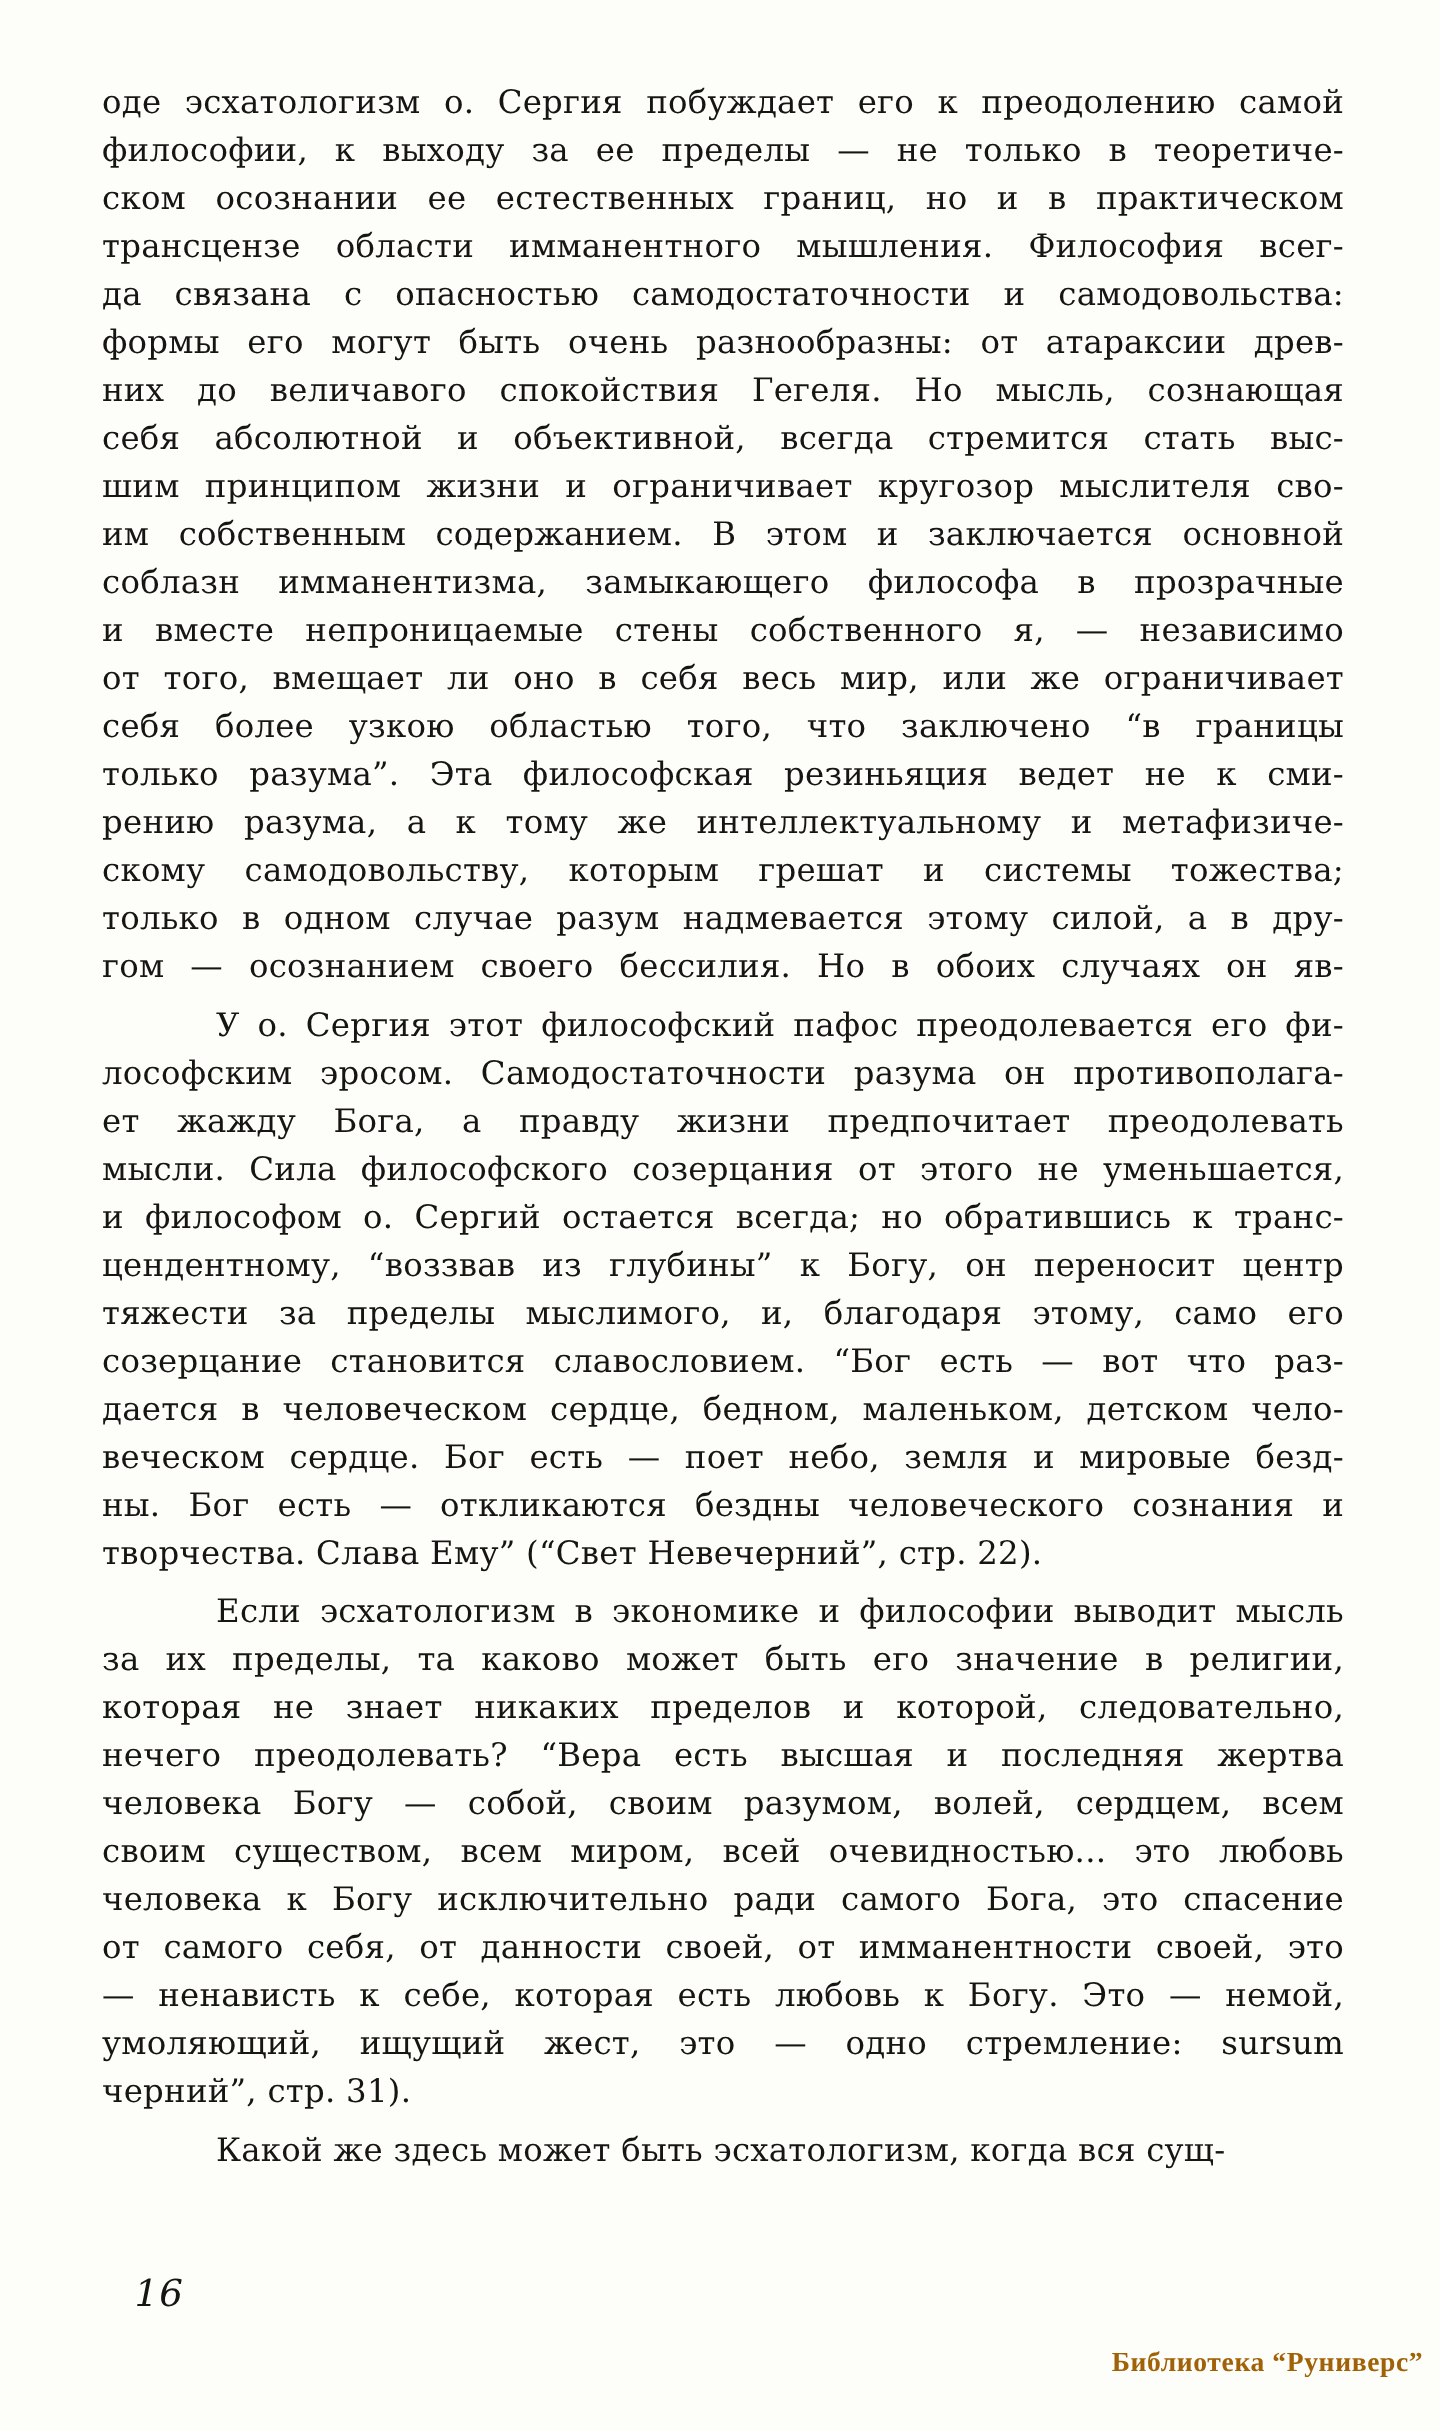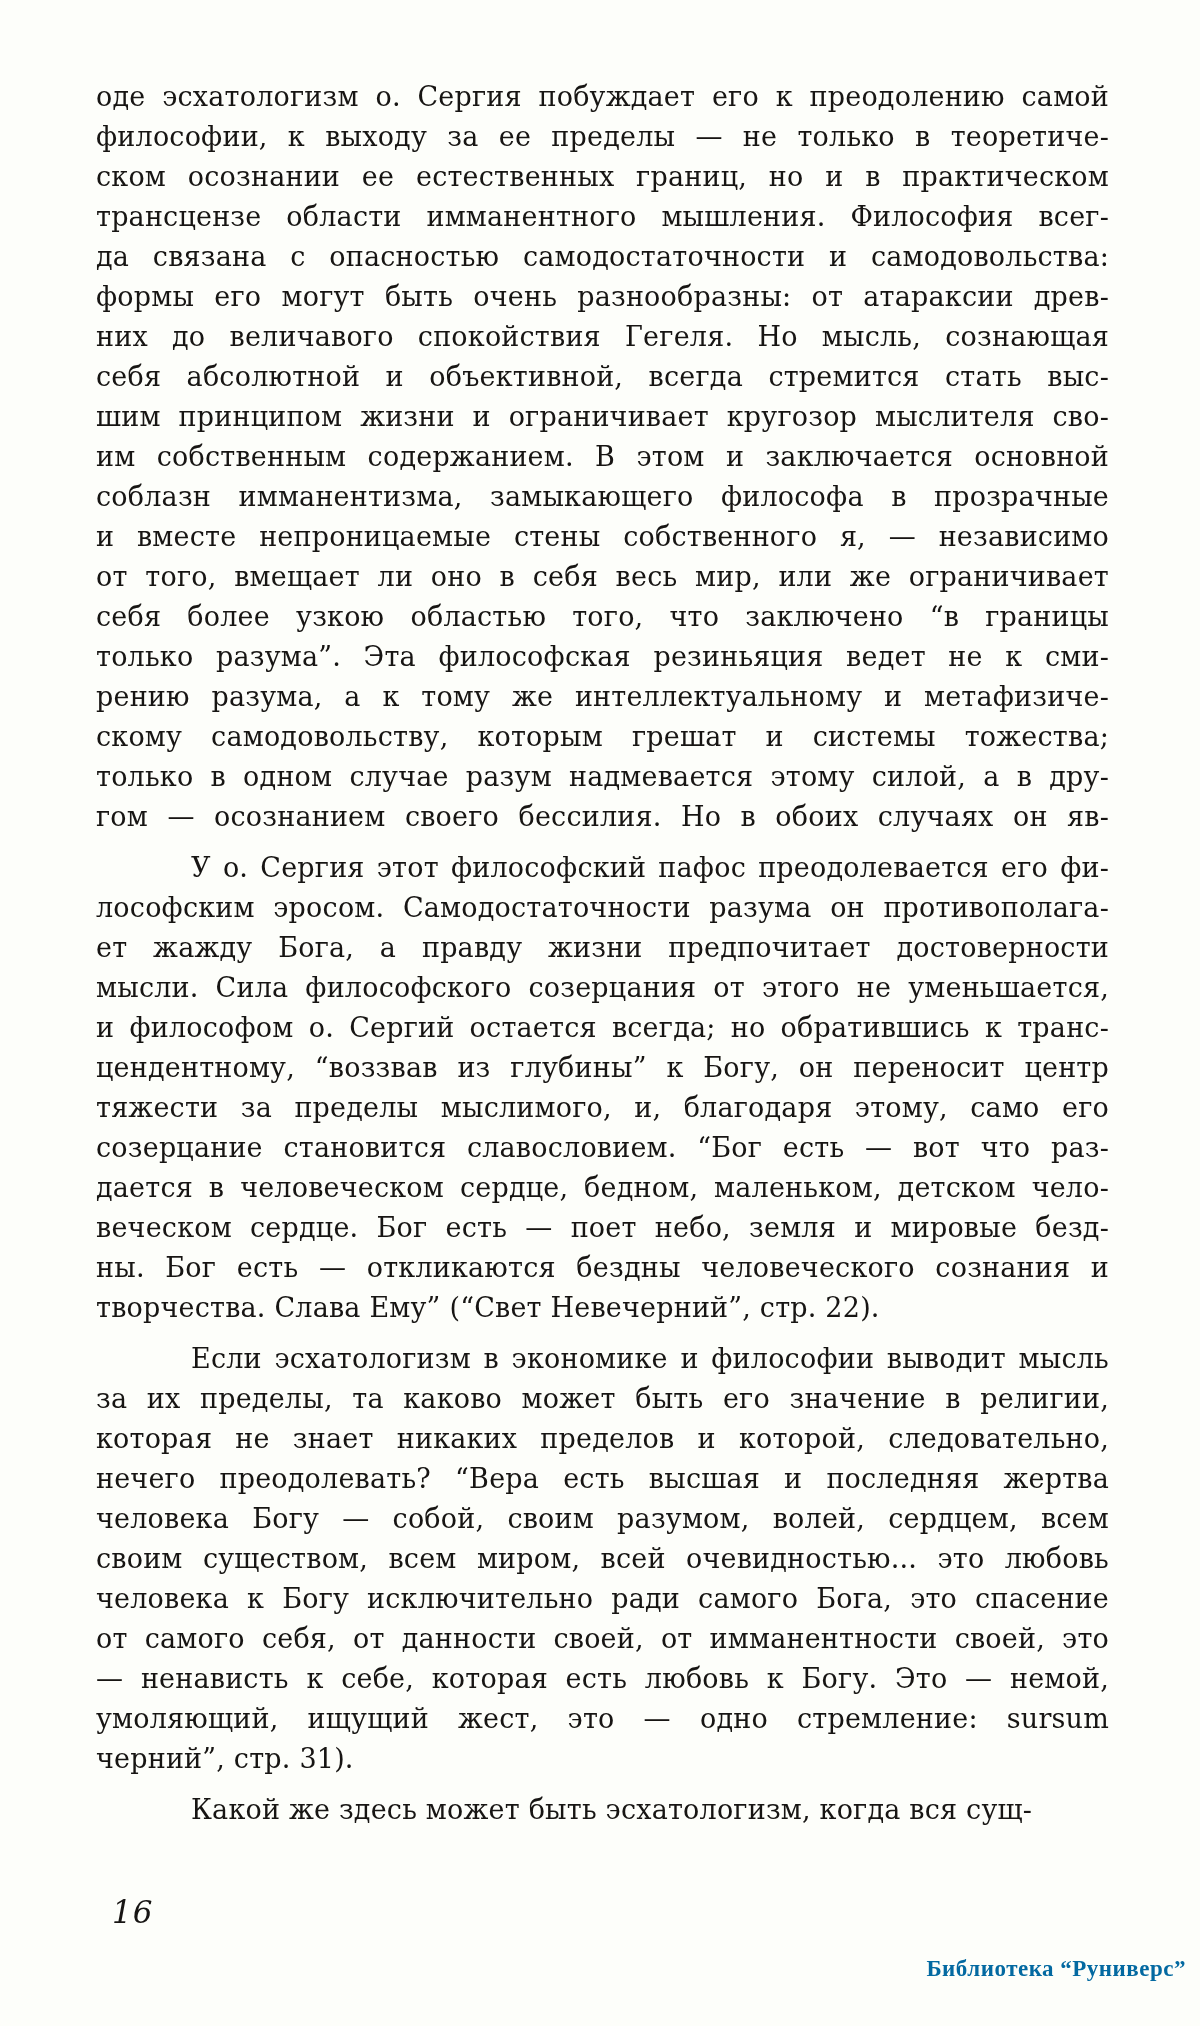--- a/index.html
+++ b/index.html
@@ -15,21 +15,21 @@
     overflow: hidden;
     font-family: "DejaVu Serif", "Liberation Serif", serif;
   }
   .text-block {
     position: absolute;
     left: 85px;
     top: 66px;
     width: 1035px;
     color: #171513;
   }
-  .paragraph { margin: 11px; }
+  .paragraph { margin: 0; }
   .paragraph + .paragraph { margin-top: 9px; }
   .line {
     font-size: 27px;
     line-height: 40px;
     text-align: justify;
     text-align-last: justify;
     white-space: normal;
     letter-spacing: 0.2px;
   }
   .line.last { text-align-last: left; }
@@ -42,21 +42,21 @@
     color: #171513;
     letter-spacing: 1px;
     font-style: italic;
   }
   .watermark {
     position: absolute;
     right: 14px;
     top: 1956px;
     font-size: 23px;
     font-weight: bold;
-    color: #0369a1;
+    color: #a16207;
     letter-spacing: 0.5px;
     font-family: "Liberation Serif", "DejaVu Serif", serif;
   }
 </style>
 </head>
 <body>
 
 <div class="page">
   <div class="text-block">
       <div class="paragraph">
@@ -76,21 +76,21 @@
         <div class="line">себя более узкою областью того, что заключено “в границы</div>
         <div class="line">только разума”. Эта философская резиньяция ведет не к сми-</div>
         <div class="line">рению разума, а к тому же интеллектуальному и метафизиче-</div>
         <div class="line">скому самодовольству, которым грешат и системы тожества;</div>
         <div class="line">только в одном случае разум надмевается этому силой, а в дру-</div>
         <div class="line">гом — осознанием своего бессилия. Но в обоих случаях он яв-</div>
       </div>
       <div class="paragraph">
         <div class="line first-indent">У о. Сергия этот философский пафос преодолевается его фи-</div>
         <div class="line">лософским эросом. Самодостаточности разума он противополага-</div>
-        <div class="line">ет жажду Бога, а правду жизни предпочитает достоверности</div>
+        <div class="line">ет жажду Бога, а правду жизни предпочитает преодолевать</div>
         <div class="line">мысли. Сила философского созерцания от этого не уменьшается,</div>
         <div class="line">и философом о. Сергий остается всегда; но обратившись к транс-</div>
         <div class="line">цендентному, “воззвав из глубины” к Богу, он переносит центр</div>
         <div class="line">тяжести за пределы мыслимого, и, благодаря этому, само его</div>
         <div class="line">созерцание становится славословием. “Бог есть — вот что раз-</div>
         <div class="line">дается в человеческом сердце, бедном, маленьком, детском чело-</div>
         <div class="line">веческом сердце. Бог есть — поет небо, земля и мировые безд-</div>
         <div class="line">ны. Бог есть — откликаются бездны человеческого сознания и</div>
         <div class="line last">творчества. Слава Ему” (“Свет Невечерний”, стр. 22).</div>
       </div>

